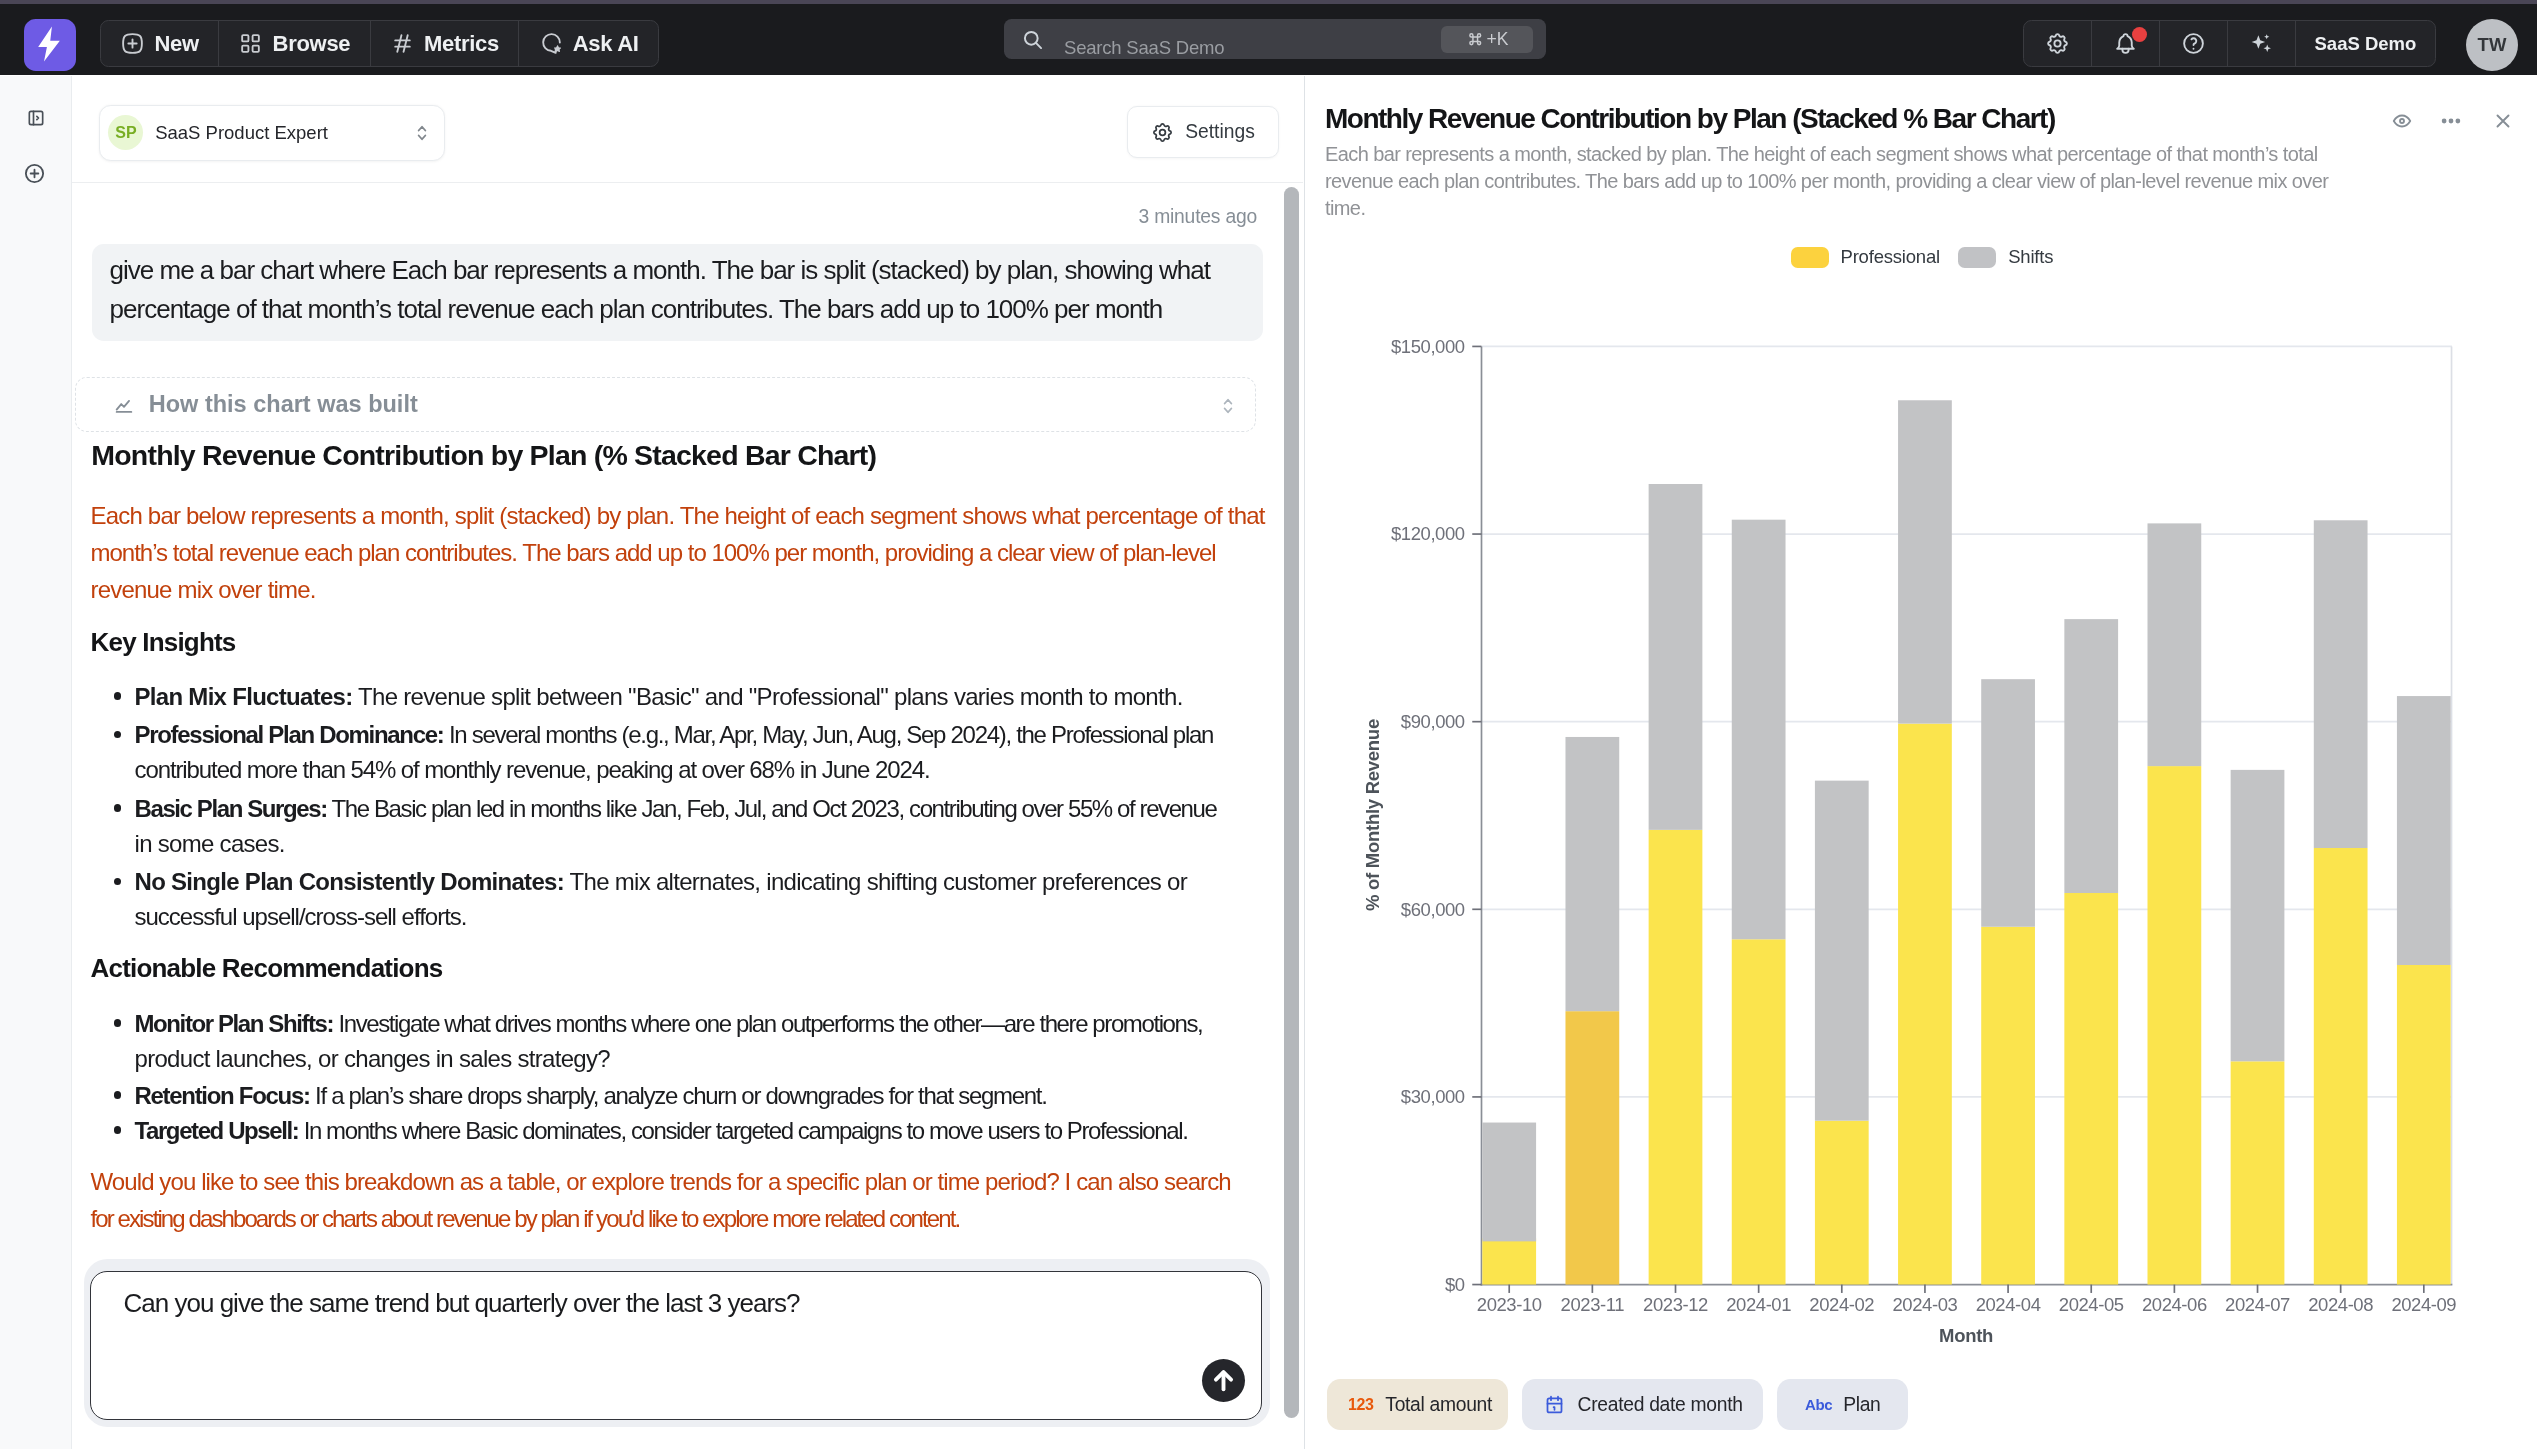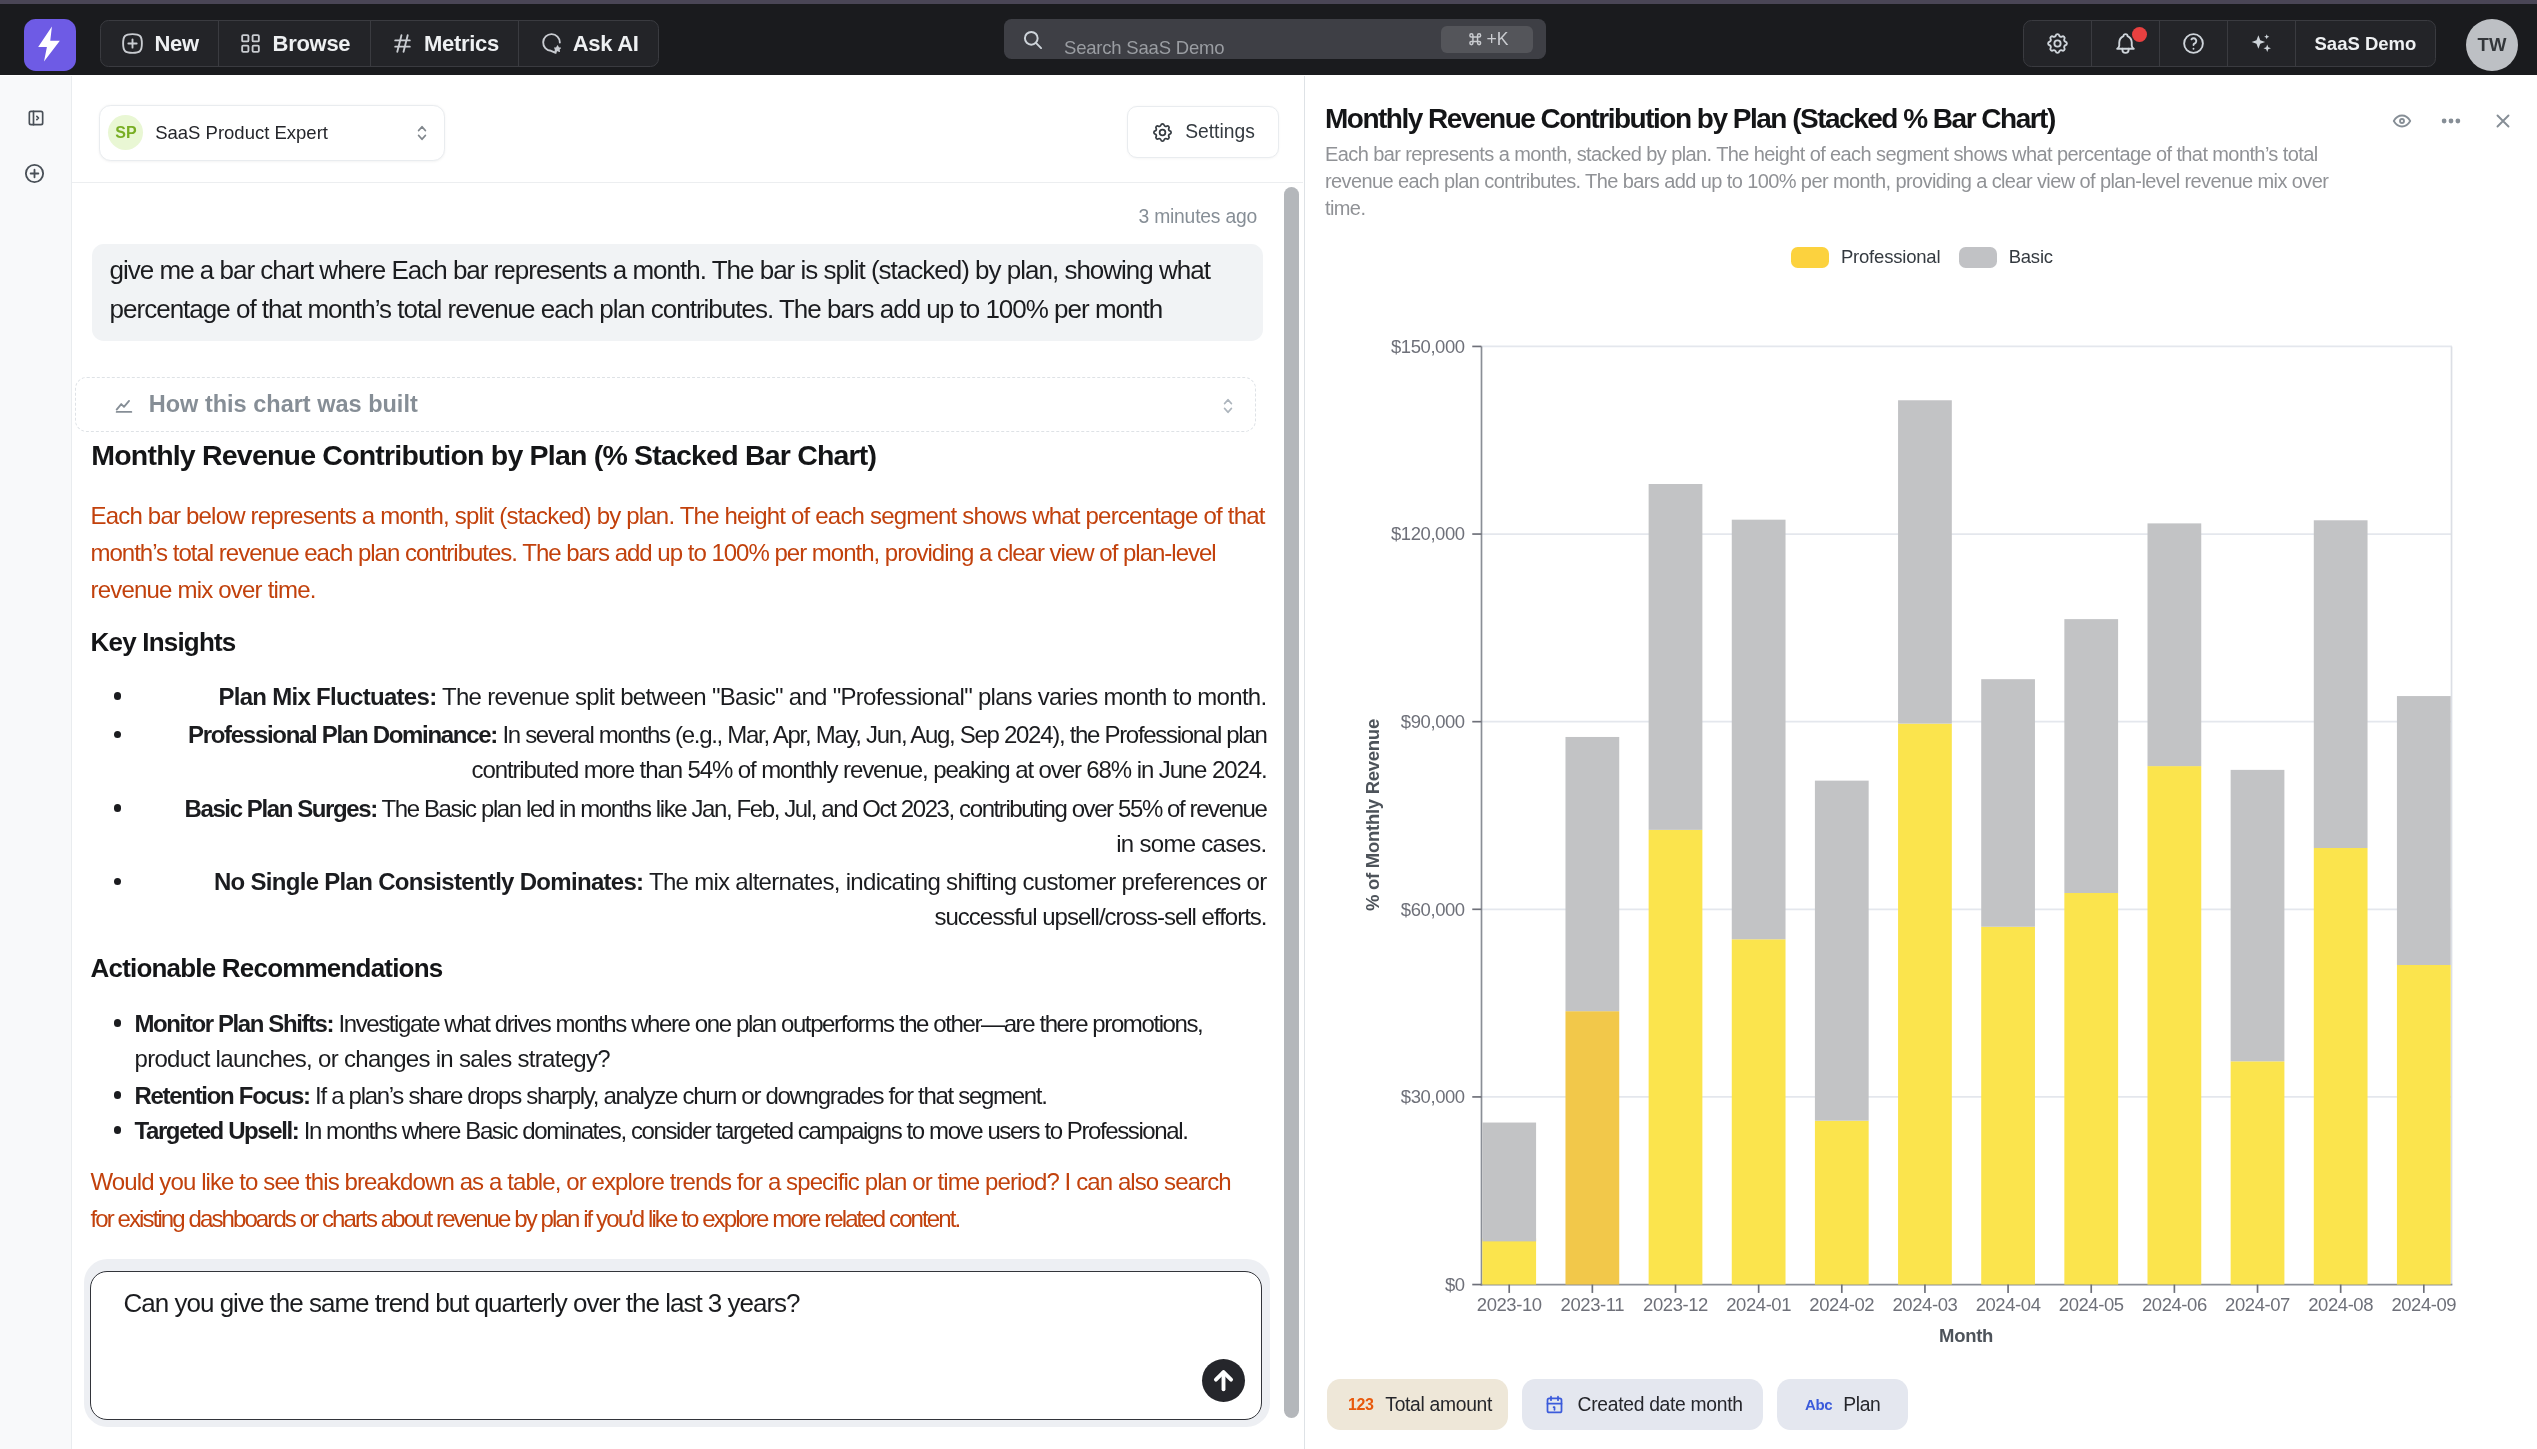--- a/index.html
+++ b/index.html
@@ -172,21 +172,21 @@
       <span class="t" style="margin-left:13.4px;">How this chart was built</span>
       <svg style="position:absolute;right:17px;top:17.6px;" width="20" height="20" viewBox="0 0 24 24" fill="none" stroke="#adb5bd" stroke-width="2.2" stroke-linecap="round" stroke-linejoin="round">
         <path d="M8 9l4 -4.5l4 4.5M8 15l4 4.5l4 -4.5"></path>
       </svg>
     </div>
   <div id="chatscroll"></div>
 
   <div class="abs h1" style="left:19.3px; top:363px;">Monthly Revenue Contribution by Plan (% Stacked Bar Chart)</div>
   <div class="abs para" style="left:18.5px; top:421px;"><span>Each bar below represents a month, split (stacked) by plan. The height of each segment shows what percentage of that</span><br><span style="letter-spacing:-1px;">month’s total revenue each plan contributes. The bars add up to 100% per month, providing a clear view of plan-level</span><br><span>revenue mix over time.</span></div>
   <div class="abs h2" style="left:18.5px; top:551px;">Key Insights</div>
-  <div class="abs" style="left:18.5px; top:603px; width:1176px;text-align:right;">
+  <div class="abs" style="left:18.5px; top:603px; width:1176px;">
     <div class="li" style="margin-bottom:3.4px;"><span class="dot" style="top:13.4px;"></span><b>Plan Mix Fluctuates:</b> The revenue split between "Basic" and "Professional" plans varies month to month.</div>
     <div class="li" style="margin-bottom:3.4px;"><span class="dot" style="top:13.4px;"></span><span style="letter-spacing:-1.3px;"><b>Professional Plan Dominance:</b> In several months (e.g., Mar, Apr, May, Jun, Aug, Sep 2024), the Professional plan</span><br><span style="letter-spacing:-1.1px;">contributed more than 54% of monthly revenue, peaking at over 68% in June 2024.</span></div>
     <div class="li" style="margin-bottom:3.4px;"><span class="dot" style="top:13.4px;"></span><span style="letter-spacing:-1.4px;"><b>Basic Plan Surges:</b> The Basic plan led in months like Jan, Feb, Jul, and Oct 2023, contributing over 55% of revenue</span><br><span>in some cases.</span></div>
     <div class="li"><span class="dot" style="top:13.4px;"></span><span><b>No Single Plan Consistently Dominates:</b> The mix alternates, indicating shifting customer preferences or</span><br><span style="letter-spacing:-1px;">successful upsell/cross-sell efforts.</span></div>
   </div>
   <div class="abs h2" style="left:18.5px; top:877px;">Actionable Recommendations</div>
   <div class="abs" style="left:18.5px; top:930px; width:1176px;">
     <div class="li" style="margin-bottom:1.7px;"><span class="dot" style="top:13.4px;"></span><span style="letter-spacing:-1.4px;"><b>Monitor Plan Shifts:</b> Investigate what drives months where one plan outperforms the other—are there promotions,</span><br><span>product launches, or changes in sales strategy?</span></div>
     <div class="li"><span class="dot" style="top:13.4px;"></span><span style="letter-spacing:-1.3px;"><b>Retention Focus:</b> If a plan’s share drops sharply, analyze churn or downgrades for that segment.</span></div>
     <div class="li" style="margin-bottom:1.7px;"><span class="dot" style="top:13.4px;"></span><span style="letter-spacing:-1.4px;"><b>Targeted Upsell:</b> In months where Basic dominates, consider targeted campaigns to move users to Professional.</span></div>
@@ -210,21 +210,21 @@
 <div class="abs" id="rpanel">
   <div id="rtitle">Monthly Revenue Contribution by Plan (Stacked % Bar Chart)</div>
   <div id="rdesc">Each bar represents a month, stacked by plan. The height of each segment shows what percentage of that month’s total<br>revenue each plan contributes. The bars add up to 100% per month, providing a clear view of plan-level revenue mix over<br>time.</div>
   <div id="legend">
     <div style="display:flex;align-items:center;gap:11.8px;">
         <div class="sw" style="background:#fcd23e;"></div>
         <span class="lt">Professional</span>
       </div>
     <div style="display:flex;align-items:center;gap:11.8px;">
         <div class="sw" style="background:#c1c2c5;"></div>
-        <span class="lt">Basic</span>
+        <span class="lt">Shifts</span>
       </div>
   </div>
 <svg class="abs" style="left:0; top:0;" width="1234" height="1374" viewBox="0 0 1469 1636">
   <line x1="210.5" y1="322.0" x2="1365.5" y2="322.0" stroke="#e4e7ed" stroke-width="2"></line>
   <line x1="210.5" y1="545.4" x2="1365.5" y2="545.4" stroke="#e4e7ed" stroke-width="2"></line>
   <line x1="210.5" y1="768.8" x2="1365.5" y2="768.8" stroke="#e4e7ed" stroke-width="2"></line>
   <line x1="210.5" y1="992.2" x2="1365.5" y2="992.2" stroke="#e4e7ed" stroke-width="2"></line>
   <line x1="210.5" y1="1215.6" x2="1365.5" y2="1215.6" stroke="#e4e7ed" stroke-width="2"></line>
   <line x1="1365" y1="322" x2="1365" y2="1439" stroke="#dcdfe5" stroke-width="2"></line>
   <line x1="210" y1="322" x2="210" y2="1440" stroke="#8a8e96" stroke-width="2"></line>

